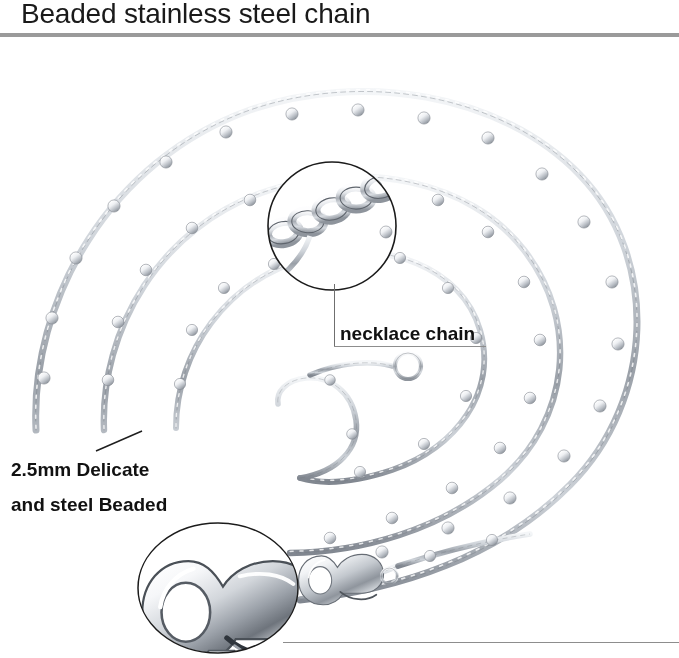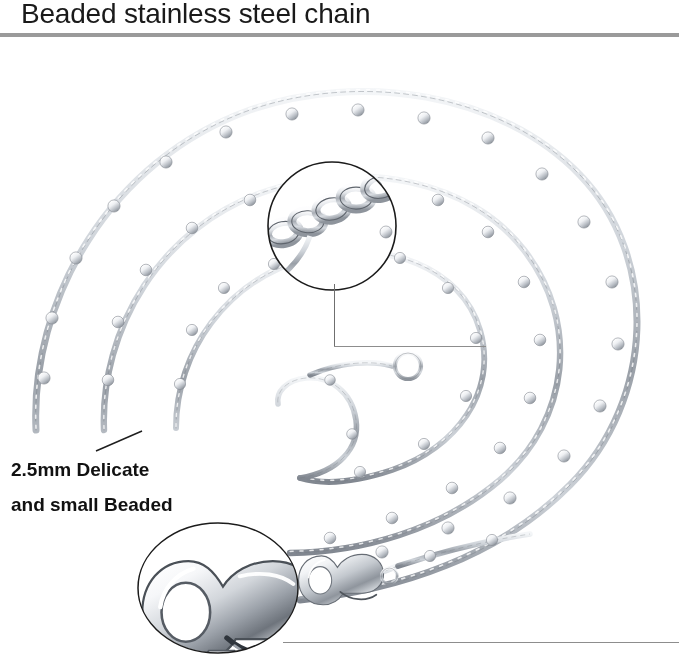--- a/index.html
+++ b/index.html
@@ -384,19 +384,20 @@
       <ellipse cx="218" cy="588" rx="80" ry="65" fill="none" stroke="#1b1b1b" stroke-width="1.5"></ellipse>
     </g>
 
     <g>
       <line x1="96" y1="451" x2="142" y2="431" stroke="#1f1f1f" stroke-width="1.5"></line>
     </g>
   </svg>
 
   <div class="rule-v" id="ann-2mm-vrule"></div>
   <div class="rule-h" id="ann-2mm-hrule"></div>
+  <div class="ann-text" id="ann-2mm-line2">necklace chain</div>
 
   <div class="ann-text" id="ann-25mm-line1">2.5mm Delicate</div>
-  <div class="ann-text" id="ann-25mm-line2">and small Beaded</div>
+  <div class="ann-text" id="ann-25mm-line2">and steel Beaded</div>
 
   <div class="rule-h" id="ann-clasp-hrule"></div>
 
 </div>
 
 </body></html>

